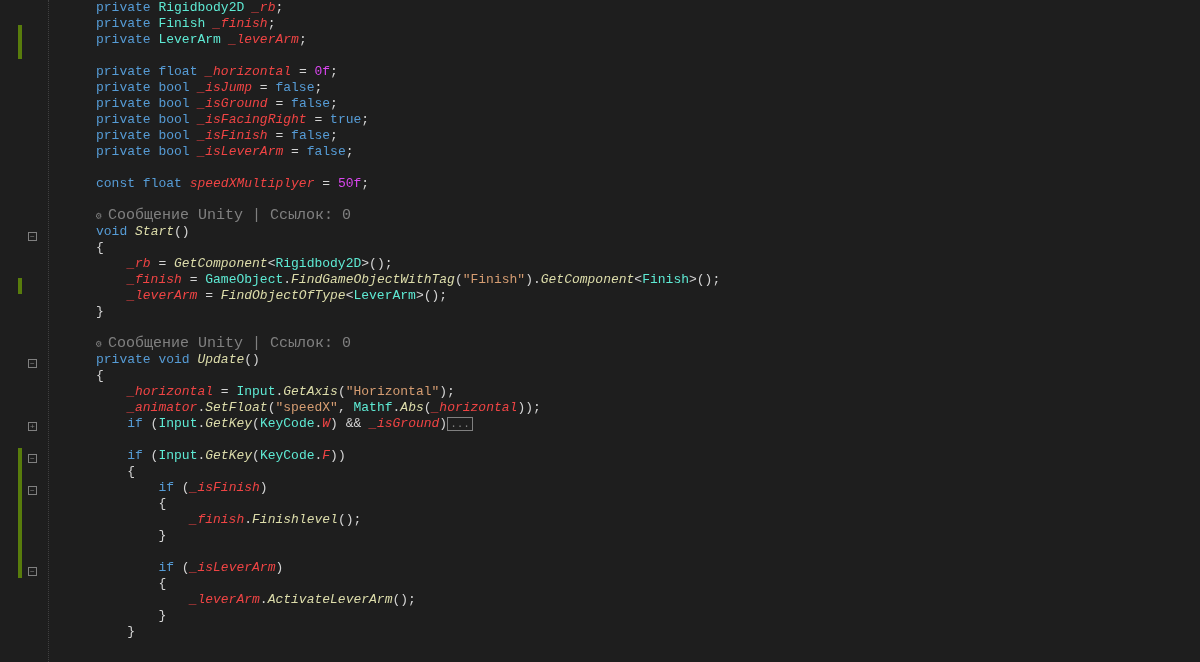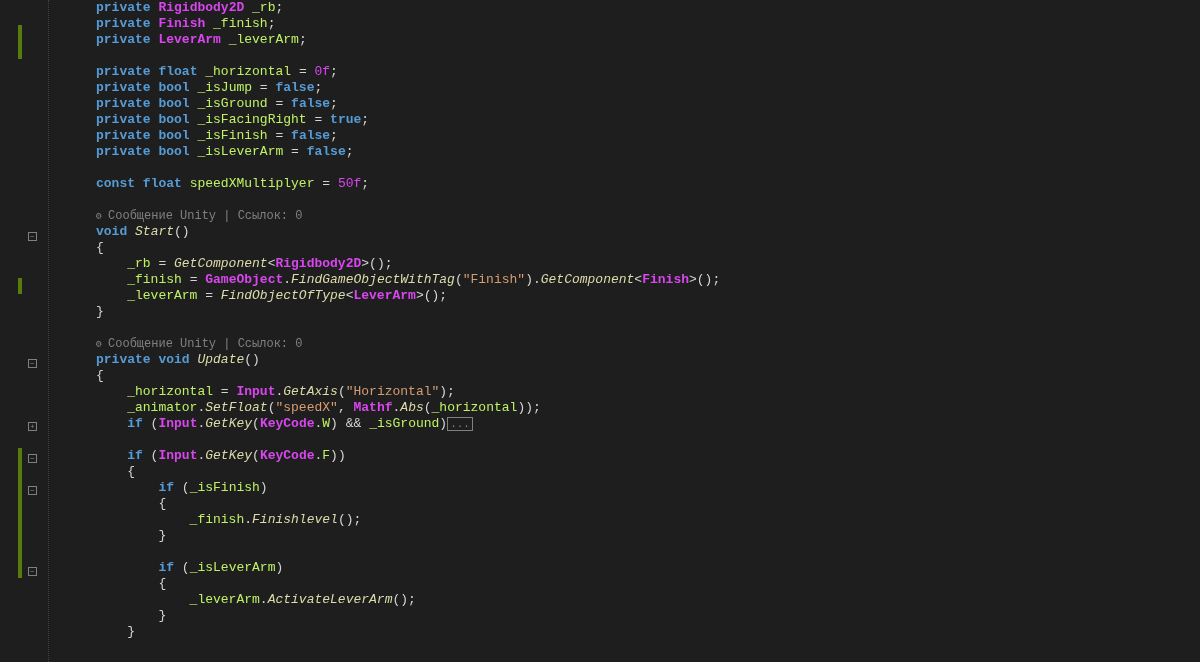--- a/index.html
+++ b/index.html
@@ -50,28 +50,28 @@
     top: 0;
     bottom: 0;
   }
   .code {
     flex: 1;
     white-space: pre;
     padding-left: 0;
   }
   .line { height: 16px; }
   .indent { display: inline-block; width: 28px; }
-  .kw { color: #569cd6; font-weight: bold; }
-  .type { color: #d946ef; font-weight: bold; }
+  .kw { color: #569cd6; }
+  .type { color: #5eead4; }
   .str { color: #d69d72; }
   .fn { color: #dcdcaa; font-style: italic; }
-  .id2 { color: #bef264; }
+  .id2 { color: #ef4444; font-style: italic; }
   .op { color: #d4d4d4; }
   .num { color: #d946ef; }
-  .comment { color: #808080; font-size: 12px; }
+  .comment { color: #808080; font-size: 15px; }
   .gear { color: #808080; font-size: 10px; }
   .fold-inline {
     border: 1px solid #808080;
     padding: 0 2px;
     color: #808080;
     font-size: 11px;
   }
 </style>
 </head>
 <body>

